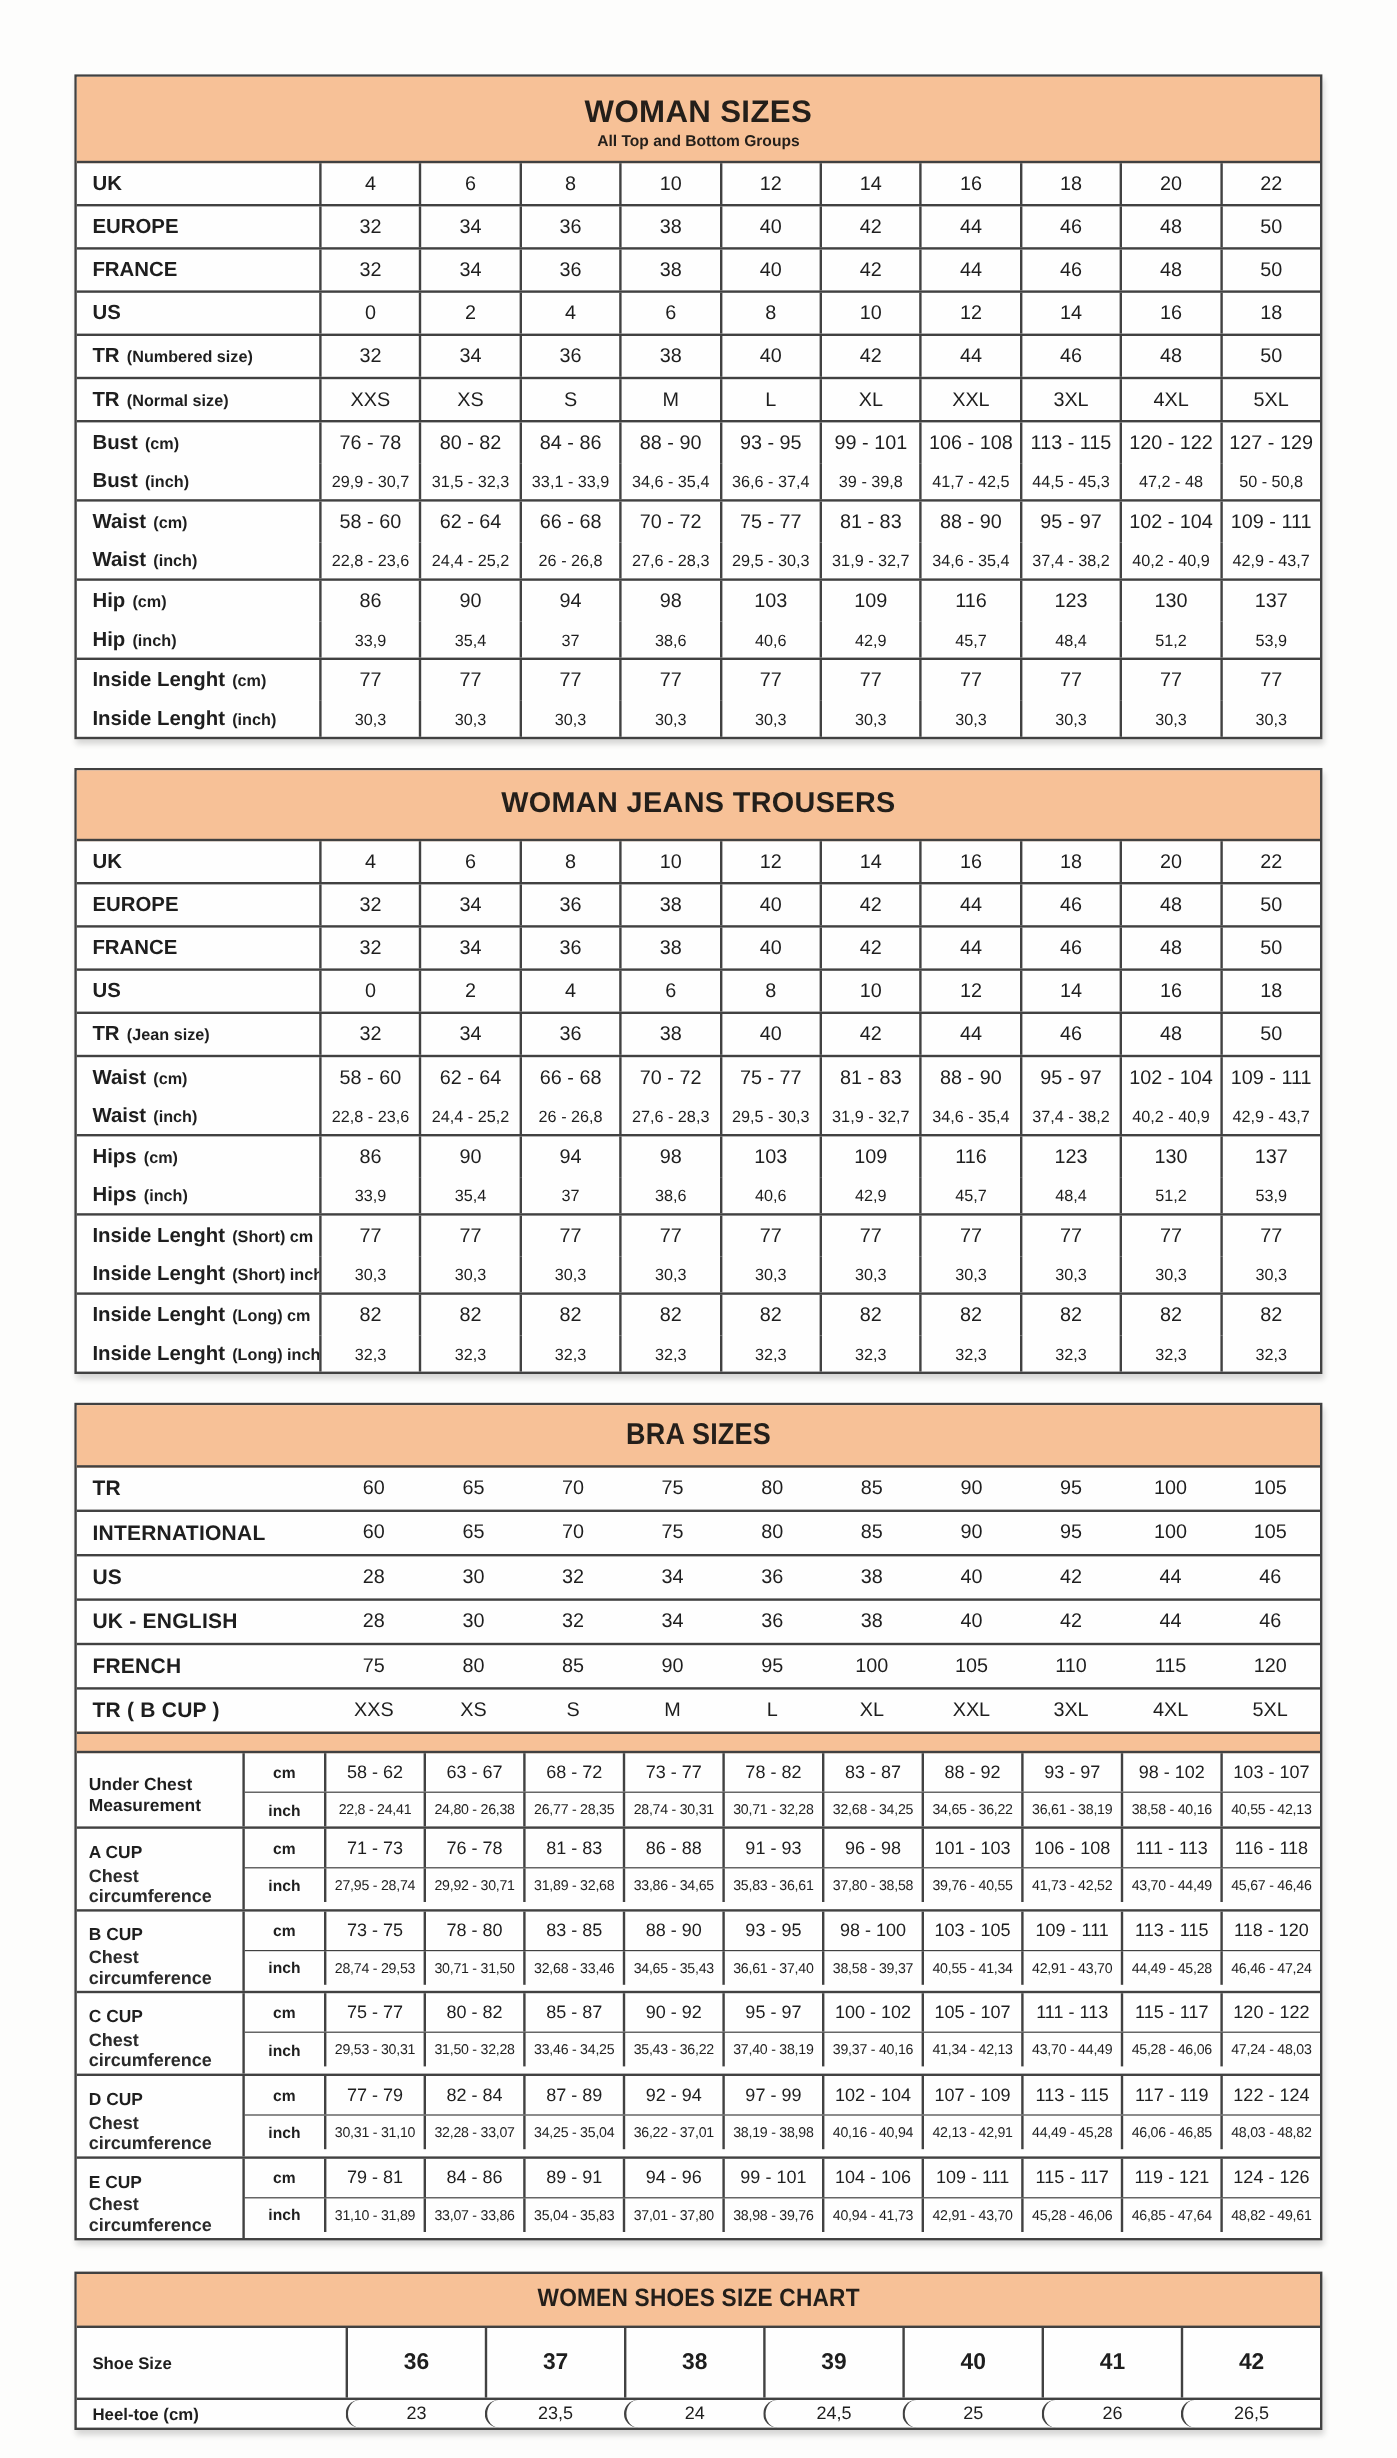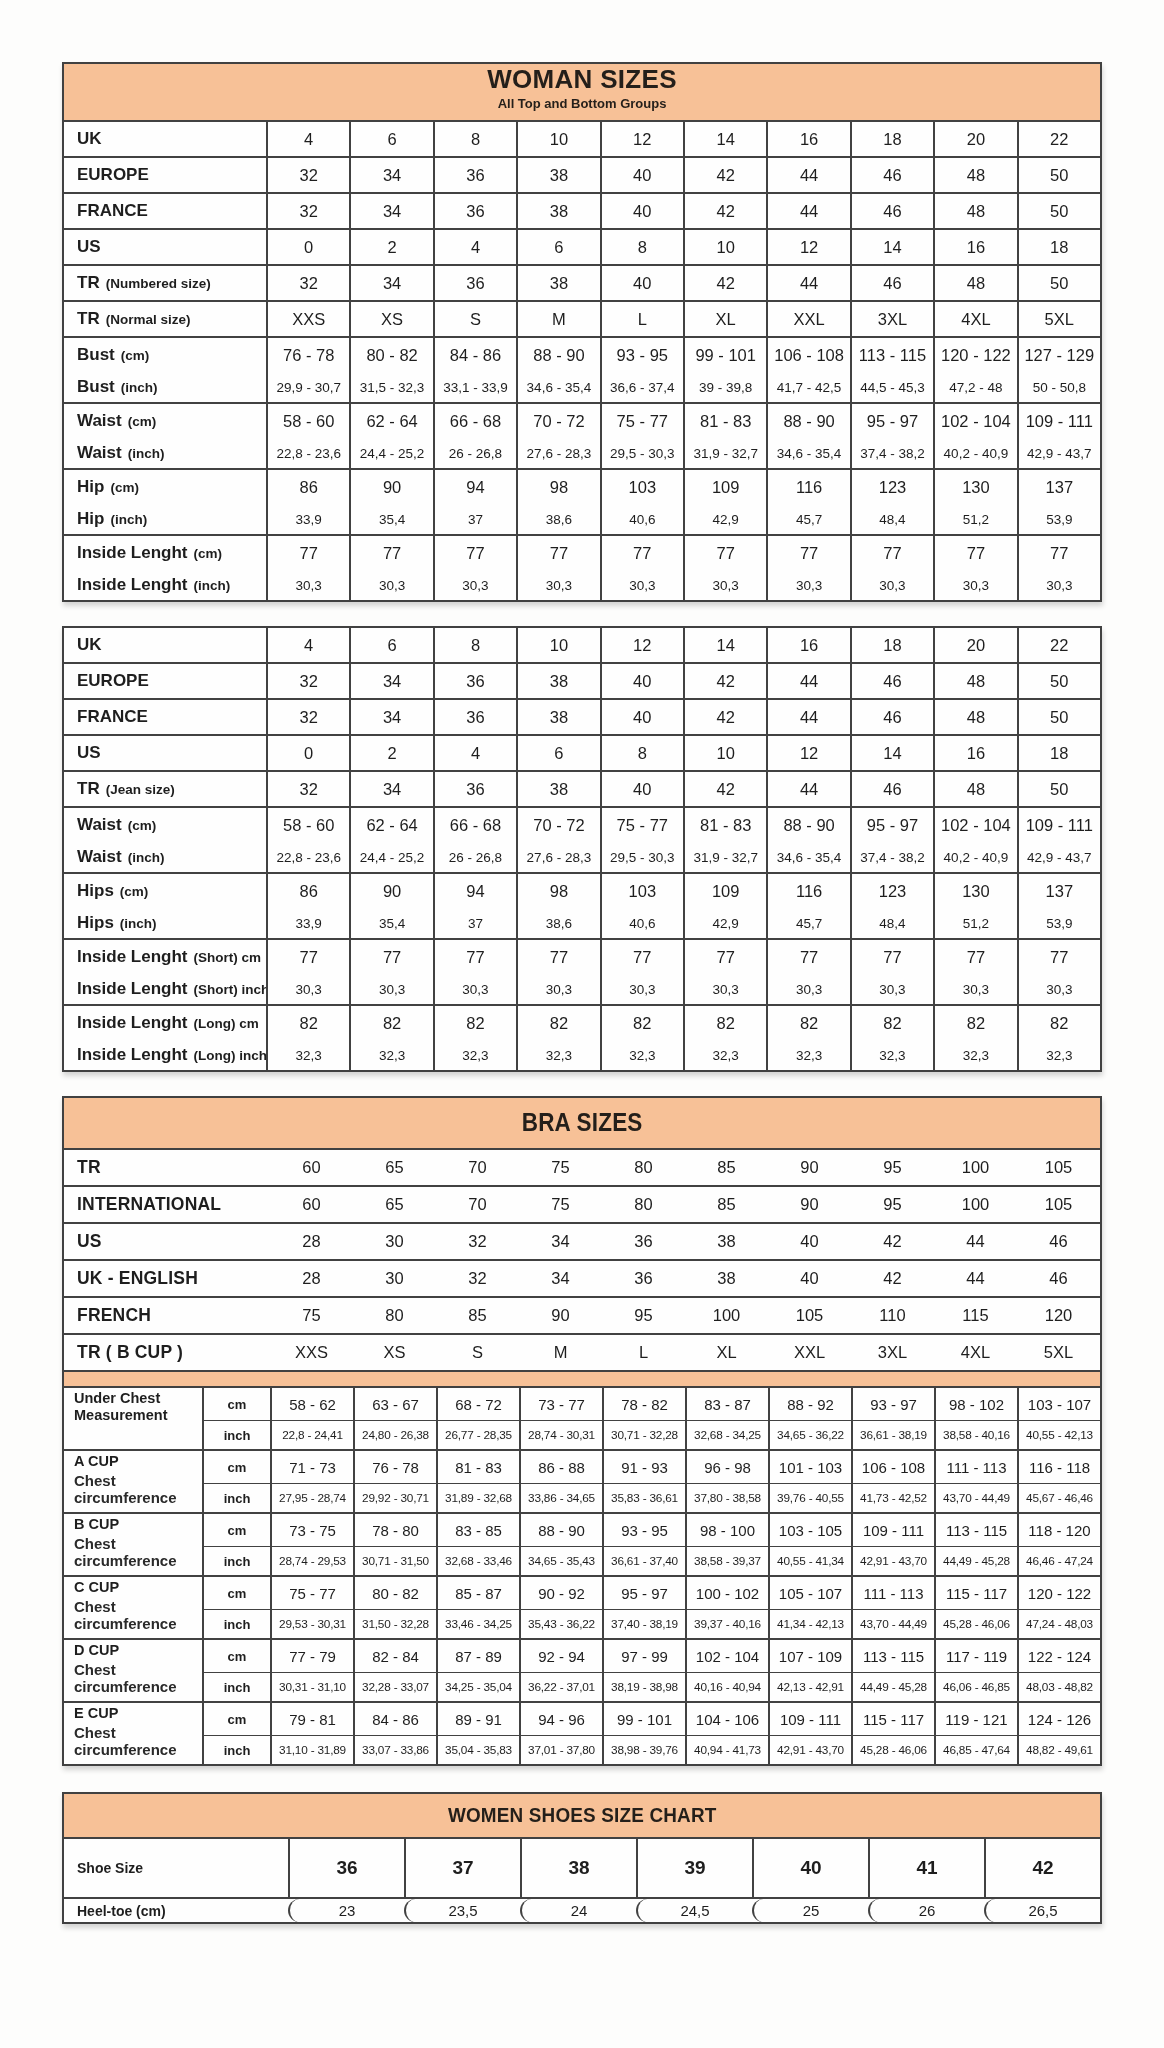--- a/index.html
+++ b/index.html
@@ -13,21 +13,21 @@
   .wrap { padding:62px 62px 0 62px; }
   .tbl {
     width:1040px; border:2px solid var(--bd); background:#fefefe;
     box-shadow:1px 4px 5px rgba(0,0,0,.16);
   }
   .t2 { margin-top:24px; }
   .t3 { margin-top:24px; }
   .t4 { margin-top:26px; }
 
   .band { background:var(--orange); border-bottom:2px solid var(--bd); text-align:center; color:#241f1a; }
-  .band1 { padding:0 0 9px; }
+  .band1 { padding:14px 0 9px; }
   .band1 .t { font-size:26px; font-weight:800; letter-spacing:.3px; }
   .band1 .s { font-size:13px; font-weight:800; margin-top:1px; }
   .band2 { padding:14px 0 15px; }
   .band2 .t { font-size:24px; font-weight:800; letter-spacing:.3px; }
   .band3 { padding:10px 0 11px; }
   .band3 .t { font-size:25px; font-weight:800; }
   .band4 { padding:9px 0 10px; }
   .band4 .t { font-size:21px; font-weight:800; }
   .cond { display:inline-block; transform:scaleX(.9); transform-origin:center; letter-spacing:.2px; }
 
@@ -47,21 +47,21 @@
   
   .btop .row { grid-template-columns:206px repeat(10,1fr); height:35px; }
   .btop .val { border-left:none; font-size:16.5px; }
   .btop .main { font-size:17.5px; letter-spacing:.2px; }
 
   .sep { height:18px; background:var(--orange); border-top:2px solid var(--bd); border-bottom:2px solid var(--bd); }
 
   
   .bcups .bgrp { display:grid; grid-template-columns:140px 1fr; }
   .bcups .bgrp + .bgrp { border-top:2px solid var(--bd); }
-  .blabel { border-right:2px solid var(--bd); display:flex; flex-direction:column; justify-content:flex-start; padding:2px 6px 2px 10px; }
+  .blabel { border-right:2px solid var(--bd); display:flex; flex-direction:column; justify-content:center; padding:12px 6px 2px 10px; }
   .bmain { font-weight:800; font-size:14.5px; line-height:1.15; }
   .bsub { font-weight:600; font-size:15px; margin-top:2px; color:#2a2a2a; }
   .brows .row { grid-template-columns:66px repeat(10,1fr); }
   .brows .row + .row { border-top:1px solid var(--bd); }
   .brows .row.lg { height:32px; }
   .brows .row.sm { height:29px; }
   .unit { font-weight:700; font-size:13px; }
   .brows .val { border-left:2px solid var(--bd); }
   .brows .lg .val { font-size:15px; }
   .brows .sm .val { font-size:11.8px; letter-spacing:-.2px; }
@@ -322,20 +322,23 @@
             <div class="cell val">30,3</div>
             <div class="cell val">30,3</div>
             <div class="cell val">30,3</div>
             <div class="cell val">30,3</div>
           </div>
         </div>
       </div>
   </section>
 
   <section class="tbl t2">
+    <header class="band band2">
+      <div class="t">WOMAN JEANS TROUSERS</div>
+    </header>
     <div class="tbody cols10">
         <div class="grp">
           <div class="row lg">
             <div class="cell label">
               <span class="main">UK</span>
             </div>
             <div class="cell val">4</div>
             <div class="cell val">6</div>
             <div class="cell val">8</div>
             <div class="cell val">10</div>

